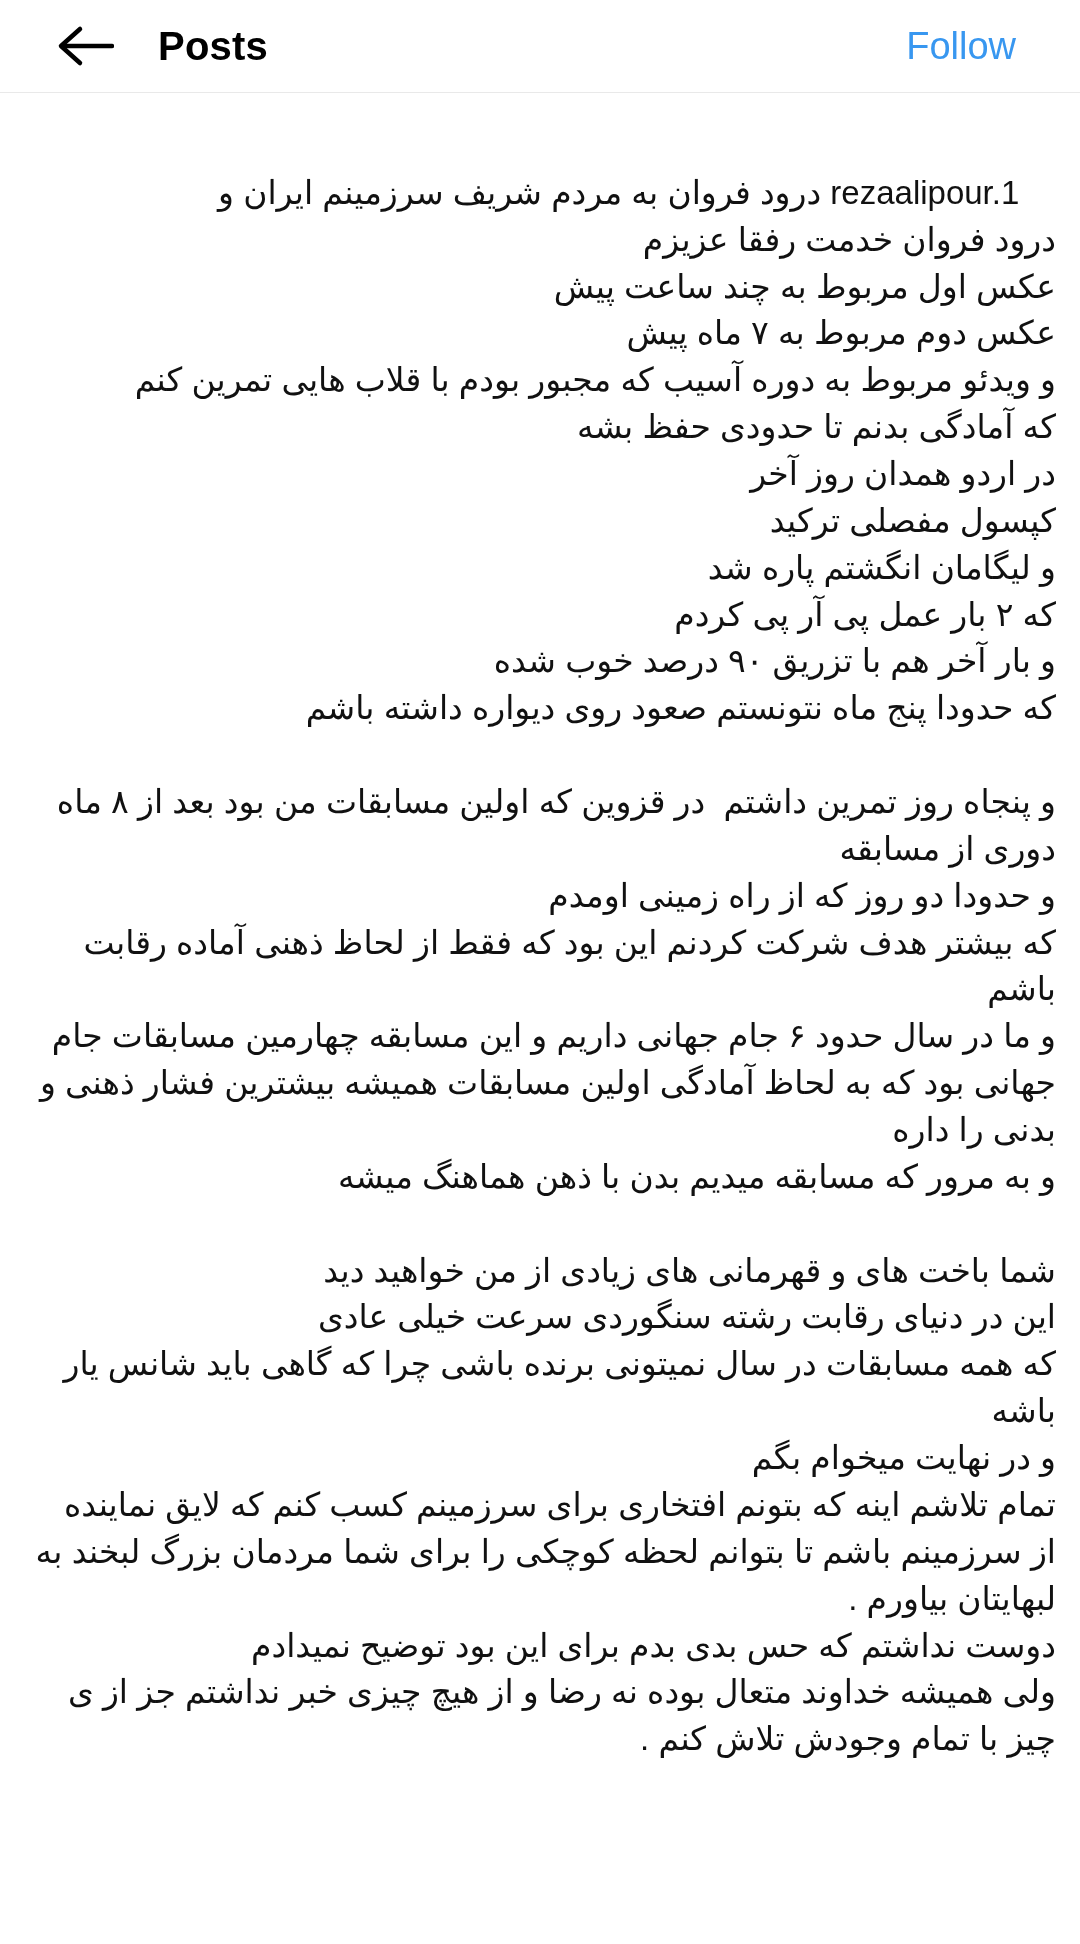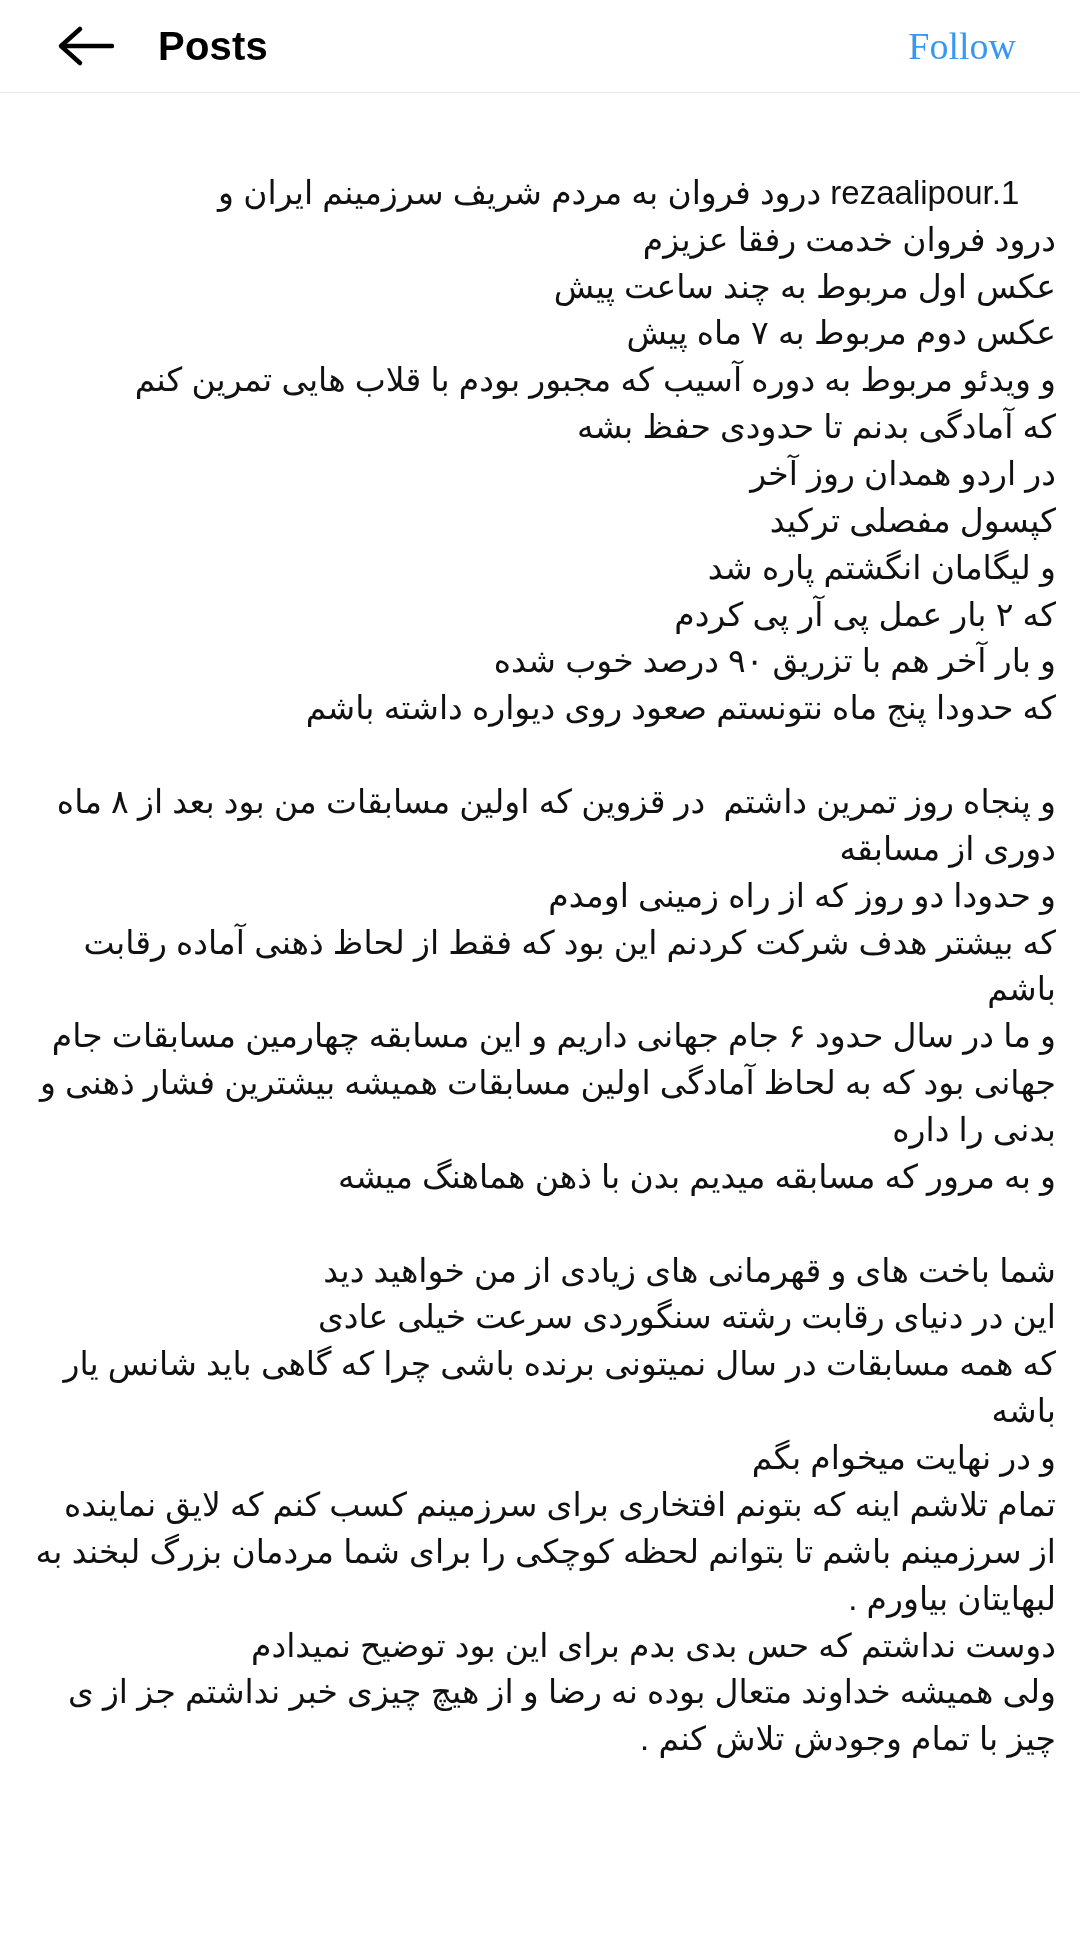--- a/index.html
+++ b/index.html
@@ -43,21 +43,20 @@
     margin-left: 38px;
     line-height: 1;
   }
   .follow-btn {
     margin-left: auto;
     font-size: 38px;
     color: #3897f0;
     cursor: pointer;
     padding-right: 14px;
     line-height: 1;
-    font-family: Liberation Serif, serif;
   }
   .header-divider {
     height: 1px;
     background: #e9e9e9;
     width: 100%;
   }
 
   
   .post-body {
     padding: 30px 24px 40px 32px;

